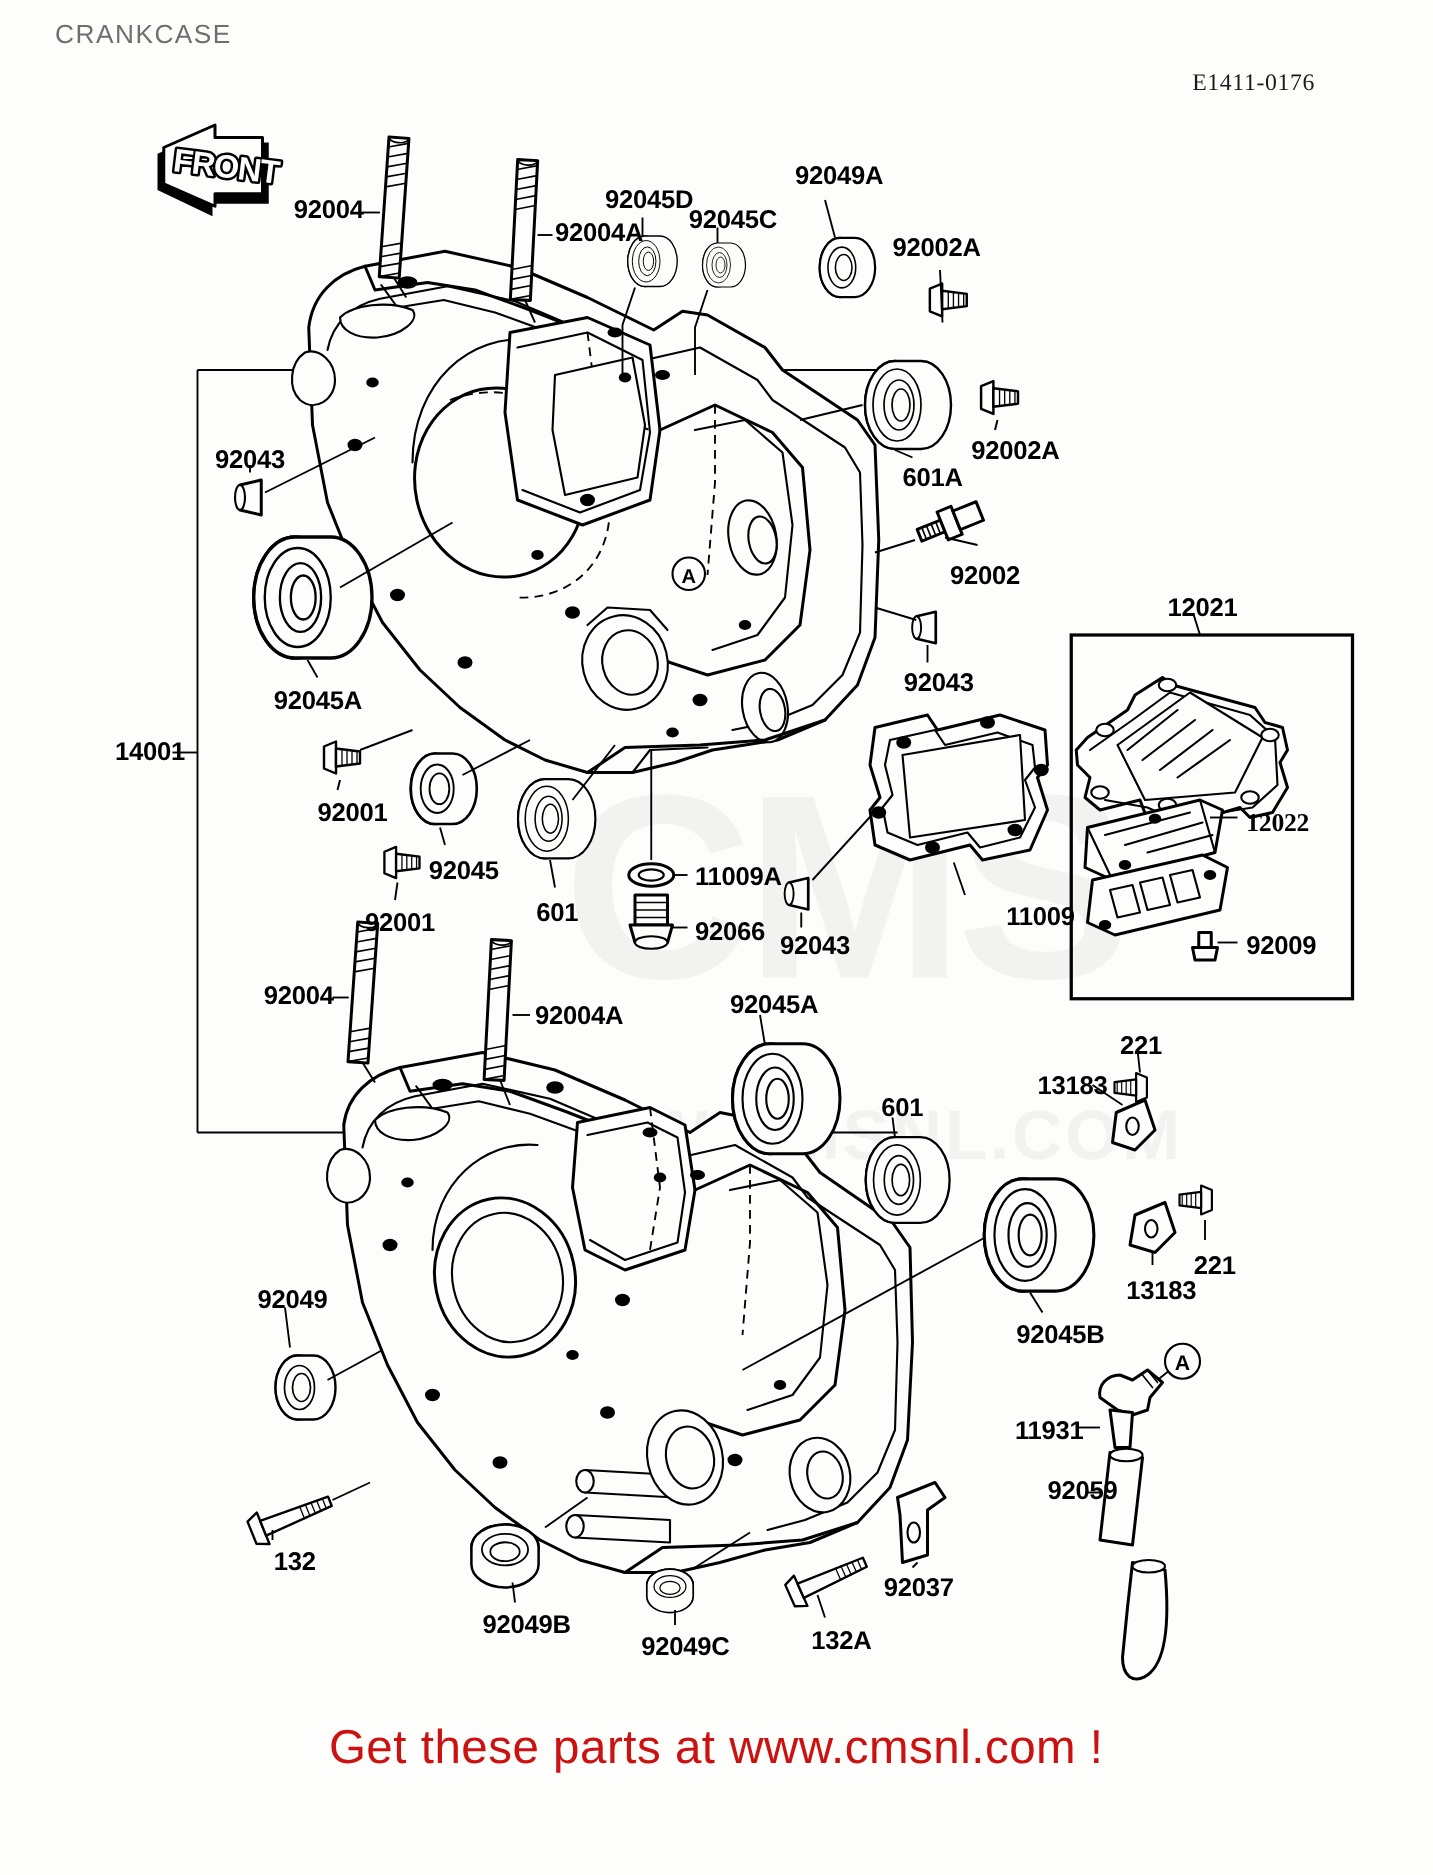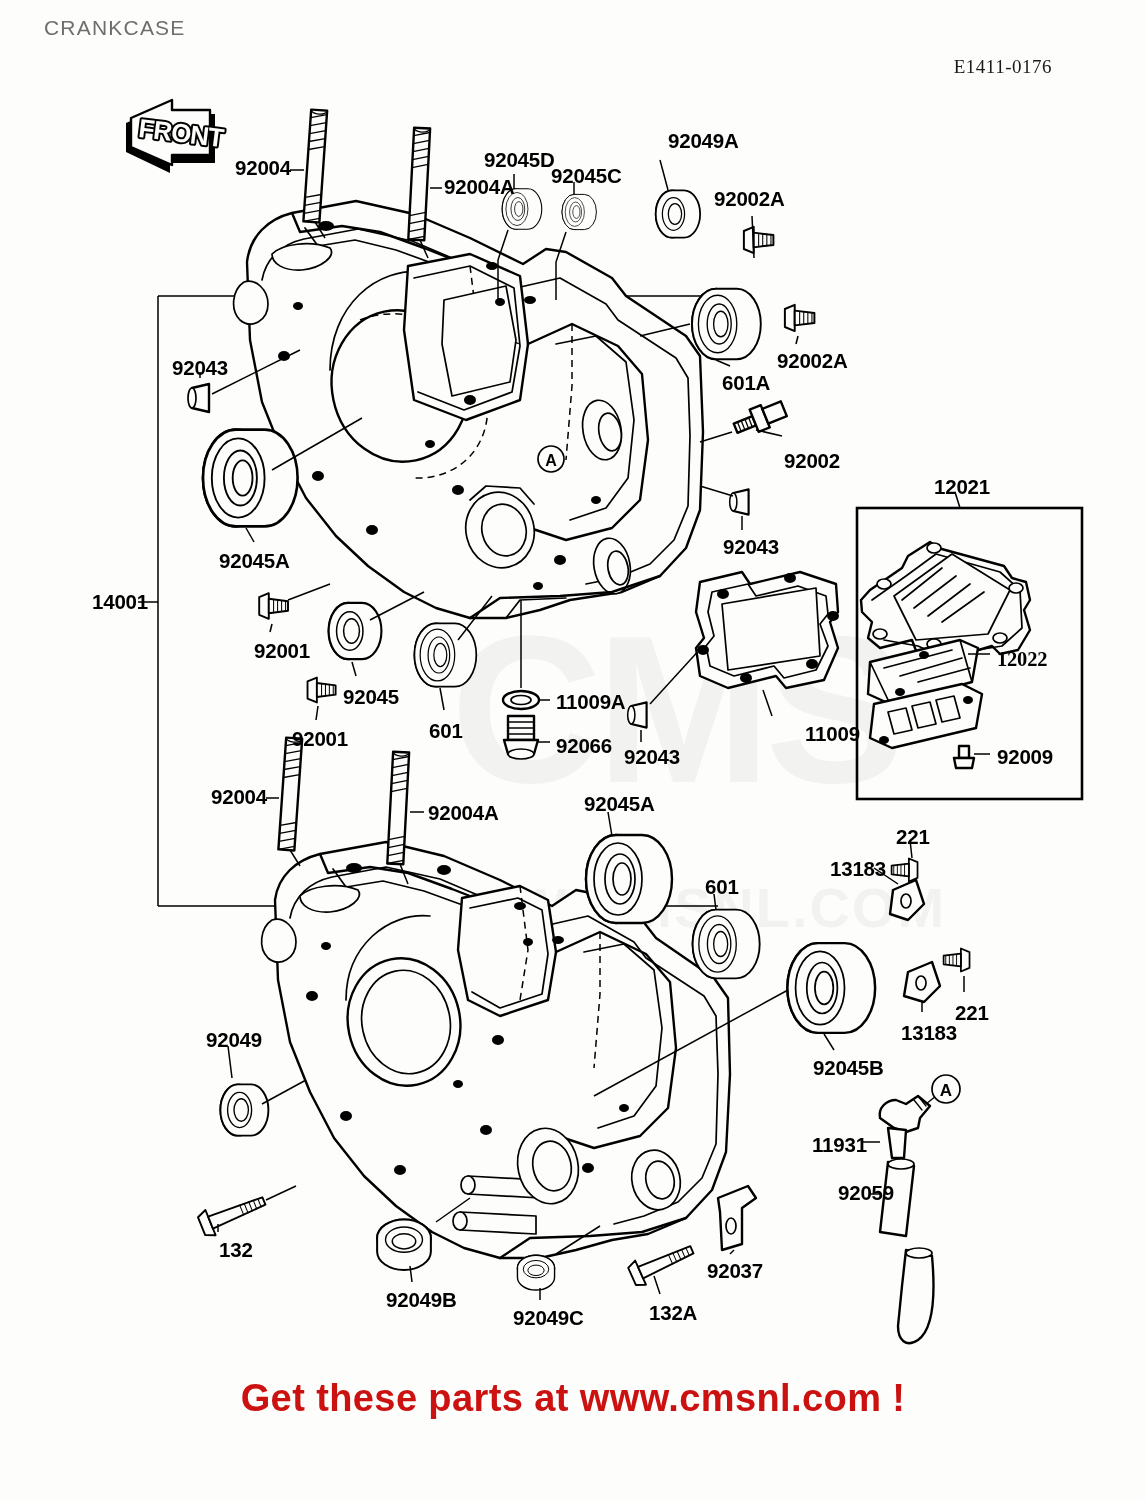--- a/index.html
+++ b/index.html
@@ -31,21 +31,21 @@
     font-size: 19px;
     color: #1a1a1a;
     letter-spacing: .5px;
   }
   .footer-cta {
     position: absolute;
     left: 0; right: 0;
     top: 1377px;
     text-align: center;
     font-size: 38px;
-    font-weight: 700;
+    font-weight: 400;
     color: #cc1111;
     letter-spacing: .4px;
   }
   
   #art {
     position: absolute;
     left: 0; top: 0;
     width: 1146px; height: 1500px;
   }
   
@@ -592,25 +592,25 @@
       <circle class="wh2" cx="946" cy="1089" r="14"></circle>
       <text x="946" y="1096" text-anchor="middle" font-family="Liberation Sans, sans-serif" font-size="17" font-weight="700" fill="#000">A</text>
     </g>
   </svg>
 
   <div id="labels">
       <div class="lbl" style="left: 235px; top: 158px;">92004</div>
       <div class="lbl" style="left: 444px; top: 177px;">92004A</div>
       <div class="lbl" style="left: 484px; top: 150px;">92045D</div>
       <div class="lbl" style="left: 551px; top: 166px;">92045C</div>
-      <div class="lbl" style="left: 636px; top: 131px; margin-left: 32px;">92049A</div>
+      <div class="lbl" style="left: 636px; top: 131px;">92049A</div>
       <div class="lbl" style="left: 714px; top: 189px;">92002A</div>
       <div class="lbl" style="left: 777px; top: 351px;">92002A</div>
       <div class="lbl" style="left: 722px; top: 373px;">601A</div>
-      <div class="lbl" style="left: 760px; top: 451px; margin-left: 24px;">92002</div>
+      <div class="lbl" style="left: 760px; top: 451px;">92002</div>
       <div class="lbl" style="left: 172px; top: 358px;">92043</div>
       <div class="lbl" style="left: 219px; top: 551px;">92045A</div>
       <div class="lbl" style="left: 723px; top: 537px;">92043</div>
       <div class="lbl" style="left: 92px; top: 592px;">14001</div>
       <div class="lbl" style="left: 254px; top: 641px;">92001</div>
       <div class="lbl" style="left: 343px; top: 687px;">92045</div>
       <div class="lbl" style="left: 292px; top: 729px;">92001</div>
       <div class="lbl" style="left: 429px; top: 721px;">601</div>
       <div class="lbl" style="left: 556px; top: 692px; text-align: right;">11009A</div>
       <div class="lbl" style="left: 556px; top: 736px;">92066</div>

